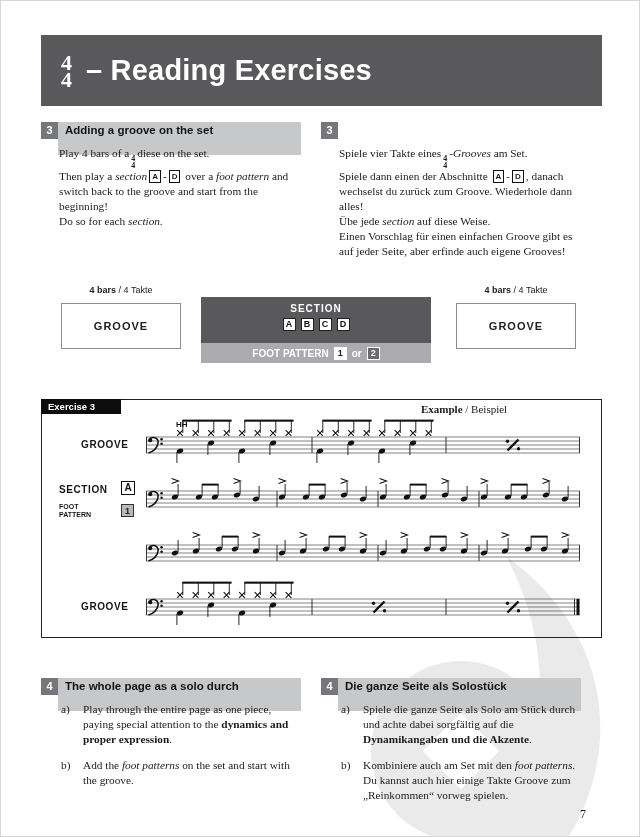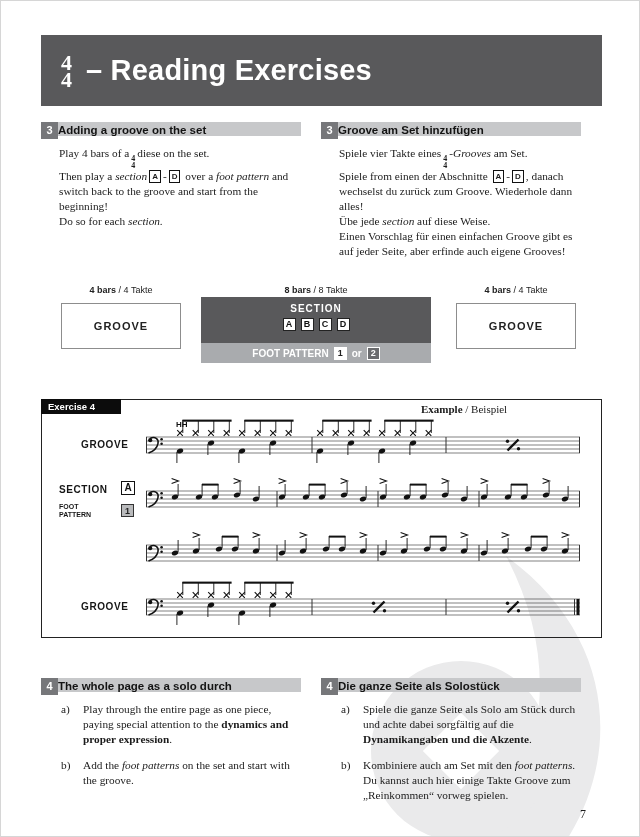--- a/index.html
+++ b/index.html
@@ -4,21 +4,21 @@
 <style>
   *{margin:0;padding:0;box-sizing:border-box}
   html,body{background:#fff}
   body{font-family:"Liberation Serif",serif}
   .page{position:relative;width:640px;height:837px;background:#fff;overflow:hidden;border:1px solid #d6d6d6}
   .abs{position:absolute}
   .banner{left:40px;top:34px;width:561px;height:71px;background:#59595b;color:#fff;display:flex;align-items:center;gap:14px;padding-left:20px}
   .banner-frac{display:flex;flex-direction:column;text-align:center;font-family:"Liberation Serif",serif;font-weight:bold;font-size:22px;line-height:17px}
   .banner-title{font-family:Liberation Sans, sans-serif;font-weight:bold;font-size:29px;letter-spacing:.2px}
   .sec-num{width:17px;height:17px;background:#76777a;color:#fff;font:bold 11px/17px "Liberation Sans",sans-serif;text-align:center}
-  .sec-bar{height:14px;background:#c7c8ca;color:#141414;font:bold 11.5px/17px "Liberation Sans",sans-serif;}
+  .sec-bar{height:33px;background:#c7c8ca;color:#141414;font:bold 11.5px/17px "Liberation Sans",sans-serif;padding-left:7px}
   .body-text{font-size:11.3px;line-height:15px;color:#1b1b1b}
   .body-text p{margin:0}
   .it{font-style:italic}
   .bd{font-weight:bold}
   .lbox{display:inline-block;border:1px solid #111;background:#fff;font:bold 8px/9px "Liberation Sans",sans-serif;padding:1px 2px;margin:0 2px;vertical-align:1px}
   .ifrac{display:inline-flex;flex-direction:column;text-align:center;font-weight:bold;font-size:8px;line-height:7px;vertical-align:-4px;margin:0 2px}
   .dlabel{font-family:"Liberation Sans",sans-serif;font-size:9px;color:#222;text-align:center}
   .gbox{border:1px solid #8d8d8d;background:#fff;display:flex;align-items:center;justify-content:center;font:bold 11px "Liberation Sans",sans-serif;letter-spacing:1px;color:#222}
   .secbox{background:#59595b;color:#fff;display:flex;flex-direction:column;align-items:center;padding-top:6px;gap:4px}
   .secbox .t{font:bold 10px "Liberation Sans",sans-serif;letter-spacing:1px}
@@ -123,43 +123,41 @@
     <span class="banner-frac">
       <span>4</span>
       <span>4</span>
     </span>
     <h1 class="banner-title">– Reading Exercises</h1>
   </header>
 
   <div class="abs sec-num" style="left:40px;top:121px">3</div>
   <div class="abs sec-bar" style="left:57px;top:121px;width:243px">Adding a groove on the set</div>
   <div class="abs sec-num" style="left:320px;top:121px">3</div>
-  <div class="abs sec-bar" style="left:337px;top:121px;width:243px">Groove am Set hinzufügen</div>
 
   <div class="abs body-text" style="left:58px;top:145px;width:243px">
     <p><span>Play 4 bars of a</span><span class="ifrac">
           <span>4</span>
           <span>4</span>
         </span><span>diese on the set.</span></p>
     <p><span>Then play a </span><span class="it">section</span><span class="lbox">A</span><span>-</span><span class="lbox">D</span><span> over a </span><span class="it">foot pattern</span><span> and switch back to the groove and start from the beginning!</span></p>
     <p><span>Do so for each </span><span class="it">section.</span></p>
   </div>
 
   <div class="abs body-text" style="left:338px;top:145px;width:245px">
     <p><span>Spiele vier Takte eines</span><span class="ifrac">
           <span>4</span>
           <span>4</span>
         </span><span class="it">-Grooves</span><span> am Set.</span></p>
-    <p><span>Spiele from einen der Abschnitte </span><span class="lbox">A</span><span>-</span><span class="lbox">D</span><span>, danach wechselst du zurück zum Groove. Wiederhole dann alles!</span></p>
+    <p><span>Spiele dann einen der Abschnitte </span><span class="lbox">A</span><span>-</span><span class="lbox">D</span><span>, danach wechselst du zurück zum Groove. Wiederhole dann alles!</span></p>
     <p><span>Übe jede </span><span class="it">section</span><span> auf diese Weise.</span></p>
     <p><span>Einen Vorschlag für einen einfachen Groove gibt es auf jeder Seite, aber erfinde auch eigene Grooves!</span></p>
   </div>
 
   <div class="abs dlabel" style="left:60px;top:284px;width:120px"><b>4 bars</b><span> / 4 Takte</span></div>
-  <div class="abs dlabel" style="left:200px;top:284px;width:230px"><b>8 bars</b><span> / 8 Takte</span></div>
   <div class="abs dlabel" style="left:455px;top:284px;width:120px"><b>4 bars</b><span> / 4 Takte</span></div>
 
   <div class="abs gbox" style="left:60px;top:302px;width:120px;height:46px">GROOVE</div>
 
   <div class="abs secbox" style="left:200px;top:296px;width:230px;height:46px">
     <span class="t">SECTION</span>
     <span class="letterrow">
       <span class="letterbox">A</span>
       <span class="letterbox">B</span>
       <span class="letterbox">C</span>
@@ -170,21 +168,21 @@
   <div class="abs fpbar" style="left:200px;top:342px;width:230px;height:20px">
     <span>FOOT PATTERN</span>
     <span class="fp1">1</span>
     <span>or</span>
     <span class="fp2">2</span>
   </div>
 
   <div class="abs gbox" style="left:455px;top:302px;width:120px;height:46px">GROOVE</div>
 
   <div class="abs exbox"></div>
-  <div class="abs extab">Exercise 4</div>
+  <div class="abs extab">Exercise 3</div>
   <div class="abs example"><span class="bd">Example</span><span> / Beispiel</span></div>
 
   <div class="abs exlabel" style="left:80px;top:438px">GROOVE</div>
   <div class="abs exlabel" style="left:58px;top:483px">SECTION</div>
   <div class="abs secletter" style="left:120px;top:480px">A</div>
   <div class="abs small-lab" style="left:58px;top:502px">
     <div>FOOT</div>
     <div>PATTERN</div>
   </div>
   <div class="abs fpnum" style="left:120px;top:503px">1</div>

